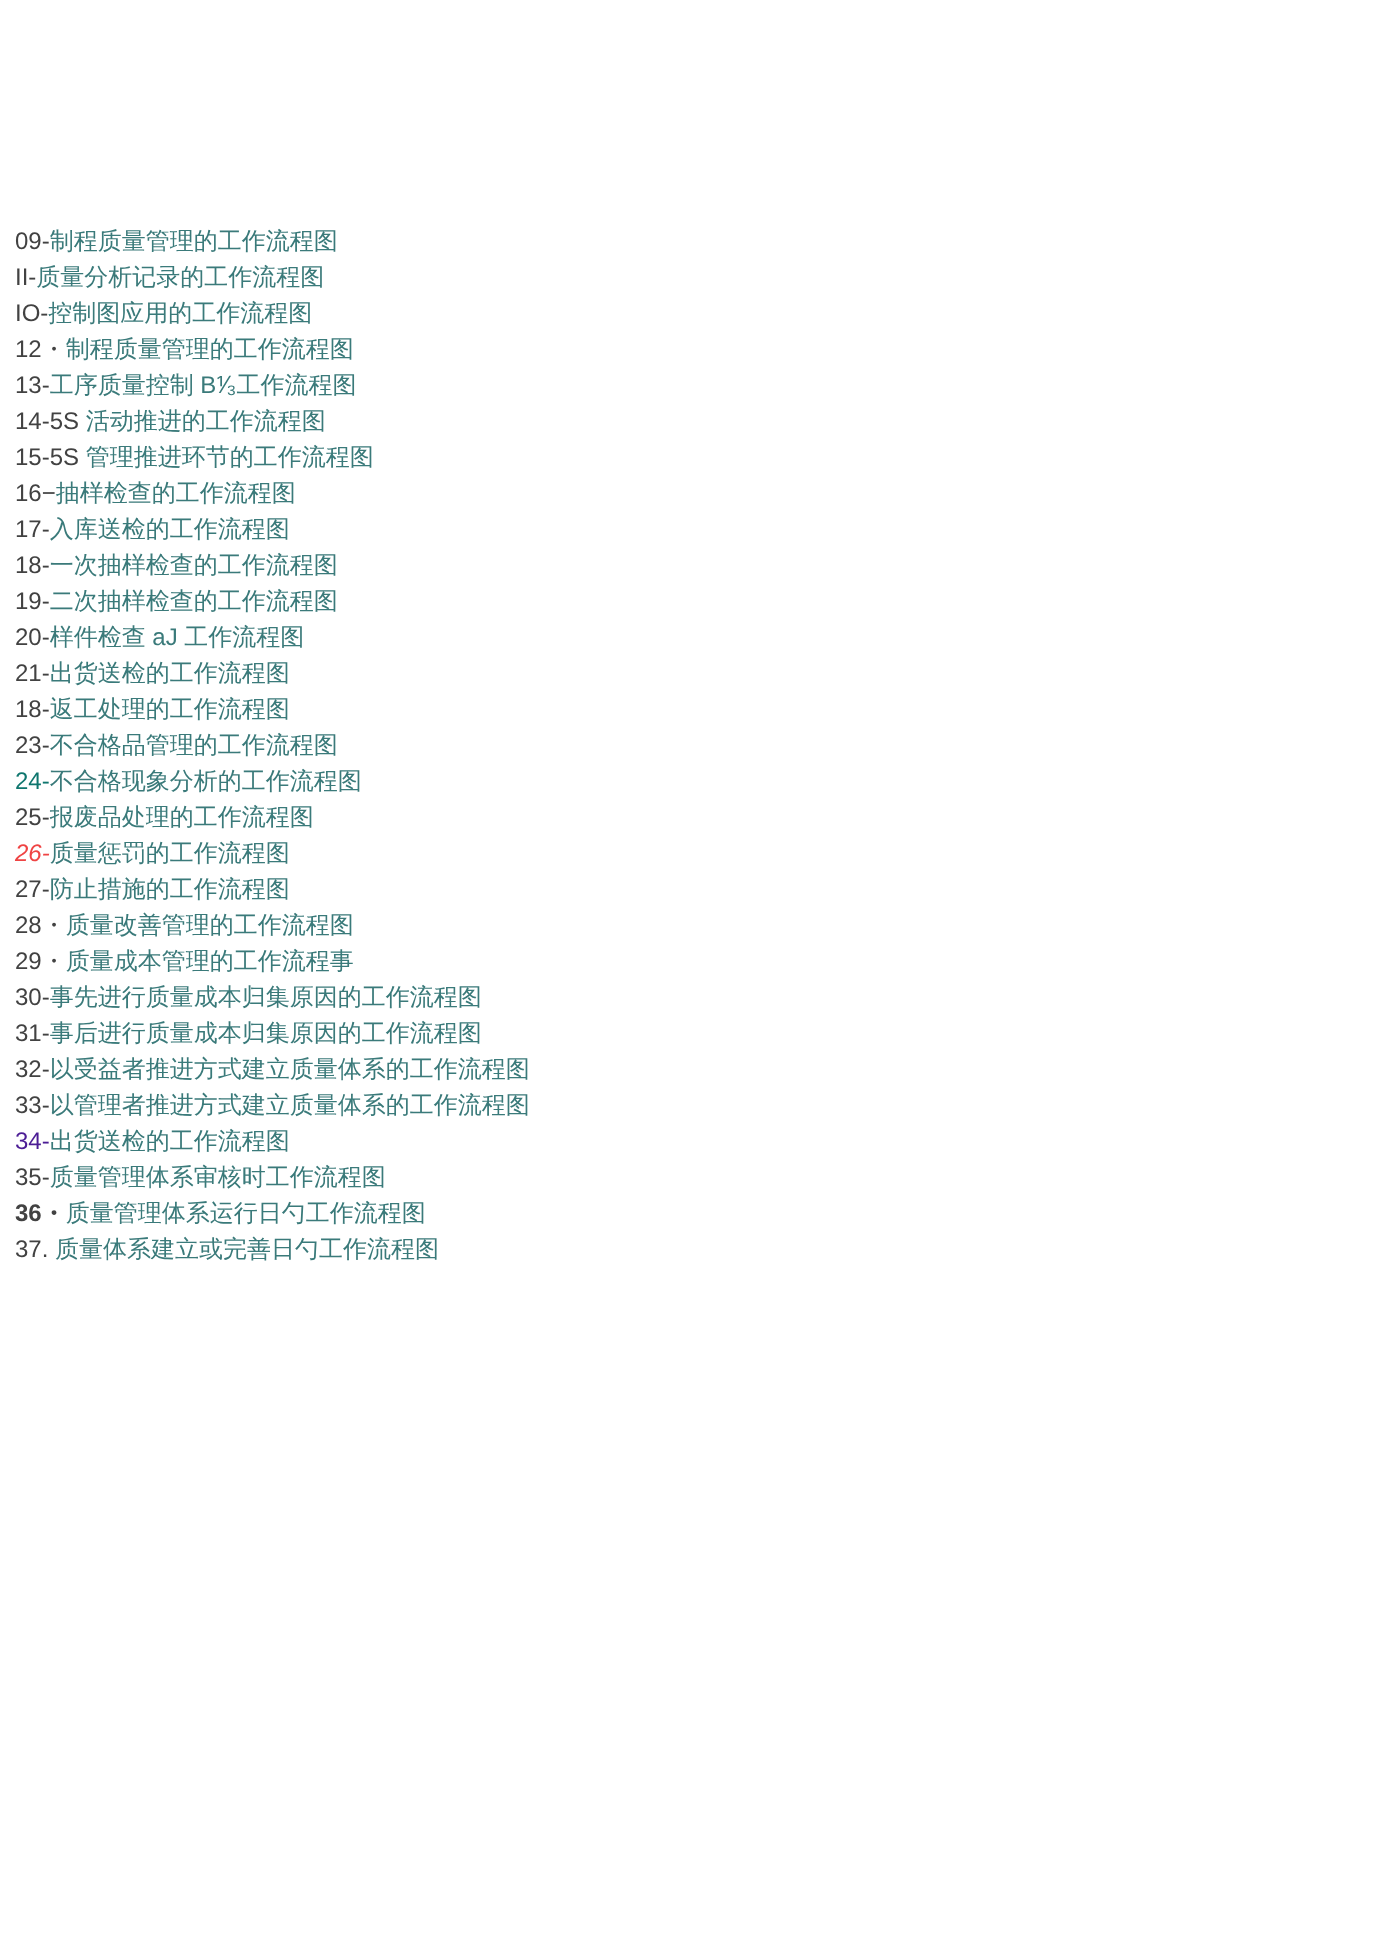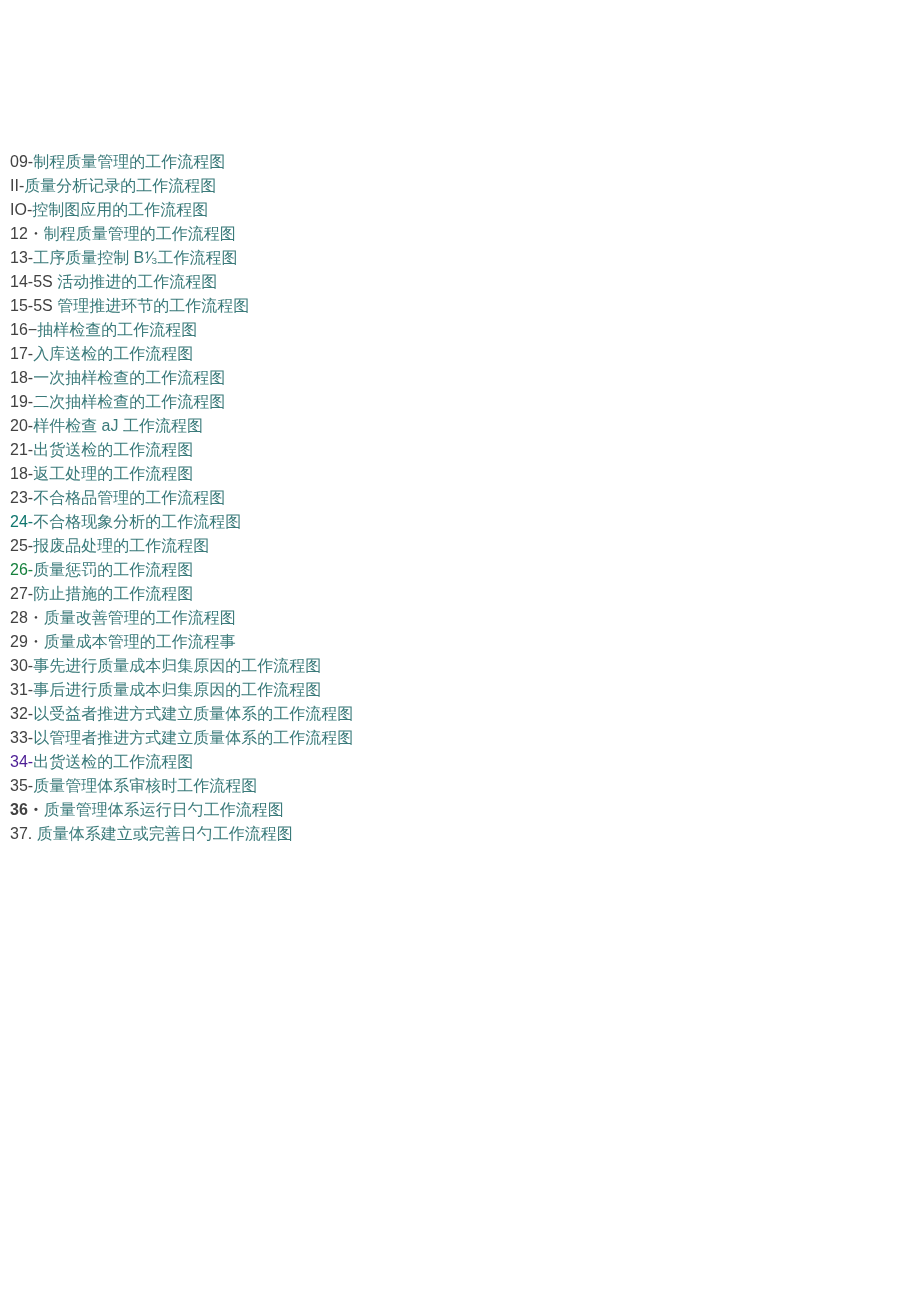--- a/index.html
+++ b/index.html
@@ -39,21 +39,21 @@
     <div class="line"><span class="num" style="color: rgb(66, 66, 66);">16−</span><span style="color: rgb(58, 122, 122);">抽样检查的工作流程图</span></div>
     <div class="line"><span class="num" style="color: rgb(66, 66, 66);">17-</span><span style="color: rgb(58, 122, 122);">入库送检的工作流程图</span></div>
     <div class="line"><span class="num" style="color: rgb(66, 66, 66);">18-</span><span style="color: rgb(58, 122, 122);">一次抽样检查的工作流程图</span></div>
     <div class="line"><span class="num" style="color: rgb(66, 66, 66);">19-</span><span style="color: rgb(58, 122, 122);">二次抽样检查的工作流程图</span></div>
     <div class="line"><span class="num" style="color: rgb(66, 66, 66);">20-</span><span style="color: rgb(58, 122, 122);">样件检查 aJ 工作流程图</span></div>
     <div class="line"><span class="num" style="color: rgb(66, 66, 66);">21-</span><span style="color: rgb(58, 122, 122);">出货送检的工作流程图</span></div>
     <div class="line"><span class="num" style="color: rgb(66, 66, 66);">18-</span><span style="color: rgb(58, 122, 122);">返工处理的工作流程图</span></div>
     <div class="line"><span class="num" style="color: rgb(66, 66, 66);">23-</span><span style="color: rgb(58, 122, 122);">不合格品管理的工作流程图</span></div>
     <div class="line"><span class="num" style="color: #0f766e;">24-</span><span style="color: rgb(58, 122, 122);">不合格现象分析的工作流程图</span></div>
     <div class="line"><span class="num" style="color: rgb(66, 66, 66);">25-</span><span style="color: rgb(58, 122, 122);">报废品处理的工作流程图</span></div>
-    <div class="line"><span class="num" style="color: #15803d;">26-</span><span style="color: rgb(58, 122, 122);">质量惩罚的工作流程图</span></div>
+    <div class="line"><span class="num" style="color: #ef4444; font-style: italic;">26-</span><span style="color: rgb(58, 122, 122);">质量惩罚的工作流程图</span></div>
     <div class="line"><span class="num" style="color: rgb(66, 66, 66);">27-</span><span style="color: rgb(58, 122, 122);">防止措施的工作流程图</span></div>
     <div class="line"><span class="num" style="color: rgb(66, 66, 66);">28・</span><span style="color: rgb(58, 122, 122);">质量改善管理的工作流程图</span></div>
     <div class="line"><span class="num" style="color: rgb(66, 66, 66);">29・</span><span style="color: rgb(58, 122, 122);">质量成本管理的工作流程事</span></div>
     <div class="line"><span class="num" style="color: rgb(66, 66, 66);">30-</span><span style="color: rgb(58, 122, 122);">事先进行质量成本归集原因的工作流程图</span></div>
     <div class="line"><span class="num" style="color: rgb(66, 66, 66);">31-</span><span style="color: rgb(58, 122, 122);">事后进行质量成本归集原因的工作流程图</span></div>
     <div class="line"><span class="num" style="color: rgb(66, 66, 66);">32-</span><span style="color: rgb(58, 122, 122);">以受益者推进方式建立质量体系的工作流程图</span></div>
     <div class="line"><span class="num" style="color: rgb(66, 66, 66);">33-</span><span style="color: rgb(58, 122, 122);">以管理者推进方式建立质量体系的工作流程图</span></div>
     <div class="line"><span class="num" style="color: #4c1d95;">34-</span><span style="color: rgb(58, 122, 122);">出货送检的工作流程图</span></div>
     <div class="line"><span class="num" style="color: rgb(66, 66, 66);">35-</span><span style="color: rgb(58, 122, 122);">质量管理体系审核时工作流程图</span></div>
     <div class="line"><span class="num" style="color: rgb(66, 66, 66); font-weight: bold;">36・</span><span style="color: rgb(58, 122, 122);">质量管理体系运行日勺工作流程图</span></div>

